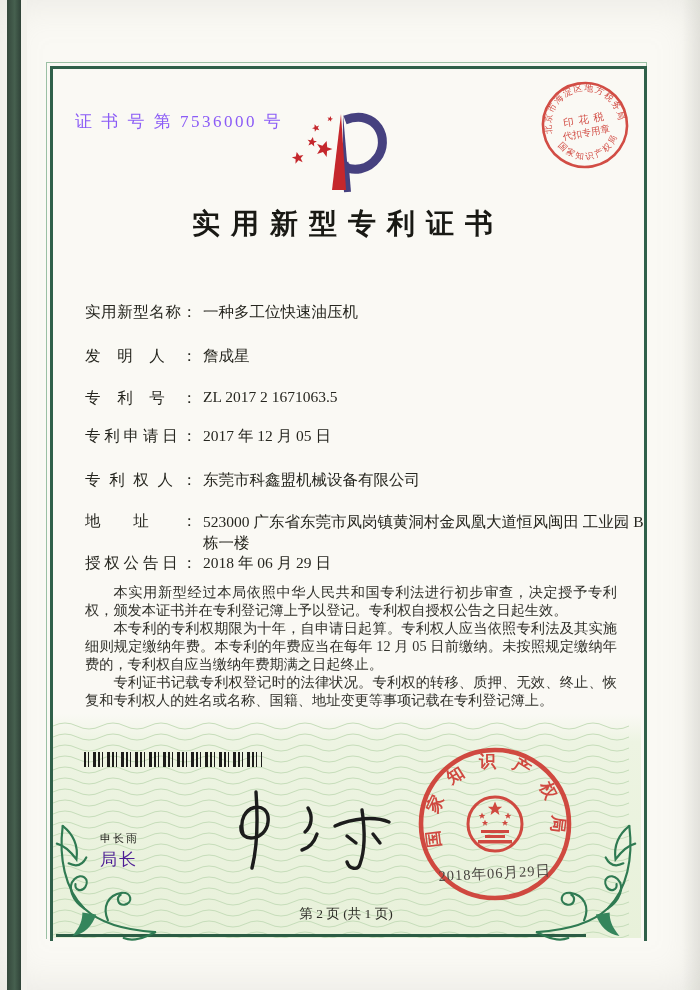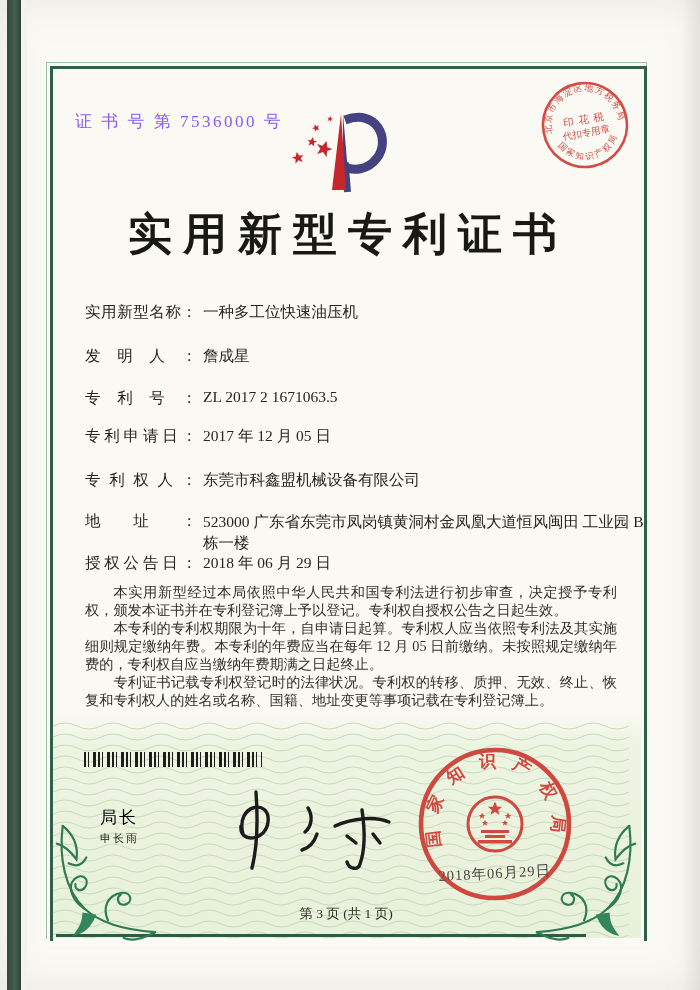--- a/index.html
+++ b/index.html
@@ -20,38 +20,38 @@
         background:linear-gradient(180deg,rgba(236,244,225,0) 0,#edf4e2 28px,#e8f1da 100%);}
   .band svg.waves{position:absolute;left:0;top:0;}
   .band-line{position:absolute;left:56px;top:934px;width:530px;height:2.5px;background:#2b5c44;}
   .ornament{position:absolute;width:112px;height:118px;}
   .ornament.left{left:48px;top:824px;}
   .ornament.right{left:532px;top:824px;transform:scaleX(-1);}
   
   .cert-no{position:absolute;left:75px;top:110px;font-size:17px;letter-spacing:2.5px;color:#8b5cf6;}
   .logo{position:absolute;left:283px;top:108px;}
   .tax-stamp{position:absolute;left:539px;top:79px;transform:rotate(-10deg);opacity:.93;}
-  .title{position:absolute;left:0;top:205px;width:696px;text-align:center;font-size:44px;
+  .title{position:absolute;left:0;top:205px;width:696px;text-align:center;font-size:28px;
         font-weight:bold;letter-spacing:11px;color:#191914;}
   
   .frow{position:absolute;left:85px;font-size:15.5px;color:#26261f;white-space:nowrap;}
   .flabel{display:inline-block;width:112px;text-align:justify;text-align-last:justify;vertical-align:top;}
   .fvalue{display:inline-block;margin-left:6px;vertical-align:top;}
   .fvalue.wrap{white-space:normal;width:448px;line-height:21px;}
   .grant-right{position:absolute;left:370px;top:0;}
   .grant-right .flabel{width:100px;}
   
   .body-text{position:absolute;left:85px;top:583px;width:532px;font-size:14.2px;line-height:18px;
         color:#30302a;text-align:justify;}
   .body-text p{margin:0;text-indent:2em;}
   
   .barcode{position:absolute;left:84px;top:752px;width:178px;height:15px;
         background:repeating-linear-gradient(90deg,#1d1d1b 0 2px,transparent 2px 4px,#1d1d1b 4px 5px,
         transparent 5px 9px,#1d1d1b 9px 12px,transparent 12px 14px);}
-  .director-title{position:absolute;left:100px;top:806px;font-size:17px;color:#000000;letter-spacing:2px;}
+  .director-title{position:absolute;left:100px;top:848px;font-size:17px;color:#4c1d95;letter-spacing:2px;}
   .director-name{position:absolute;left:100px;top:831px;font-size:11px;color:#23231e;letter-spacing:2px;}
   .signature{position:absolute;left:213px;top:786px;}
   .office-seal{position:absolute;left:415px;top:744px;opacity:.95;}
   .page-num{position:absolute;left:0;top:905px;width:692px;text-align:center;font-size:13.5px;color:#2c2c26;}
   .photo-shade{position:absolute;right:0;top:0;width:18px;height:990px;
         background:linear-gradient(270deg,rgba(160,160,150,.18),rgba(160,160,150,0));}
 </style>
 </head>
 <body>
 
@@ -214,15 +214,15 @@
       <use href="#star-b" transform="translate(90,79) scale(0.33)"></use>
       <g fill="#cf4038">
         <rect x="66" y="86" width="28" height="3"></rect>
         <rect x="70" y="91" width="20" height="3"></rect>
         <rect x="63" y="96" width="34" height="3.5"></rect>
       </g>
     </g>
     <text x="80" y="134" text-anchor="middle" font-size="14.5" fill="#403c38" letter-spacing="1" transform="rotate(-3 80 134)">2018年06月29日</text>
   </svg>
 
-  <div class="page-num">第 3 页 (共 1 页)</div>
+  <div class="page-num">第 2 页 (共 1 页)</div>
 
 </div>
 
 </body></html>

